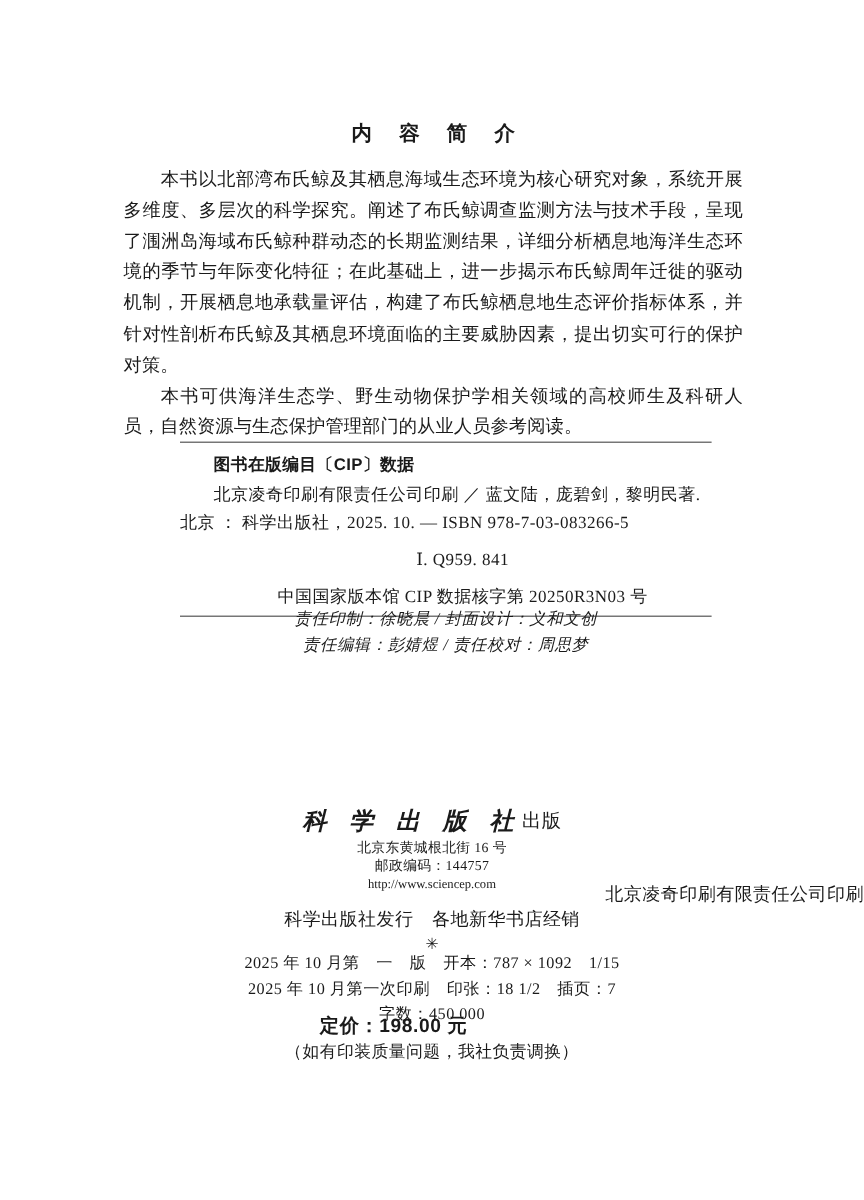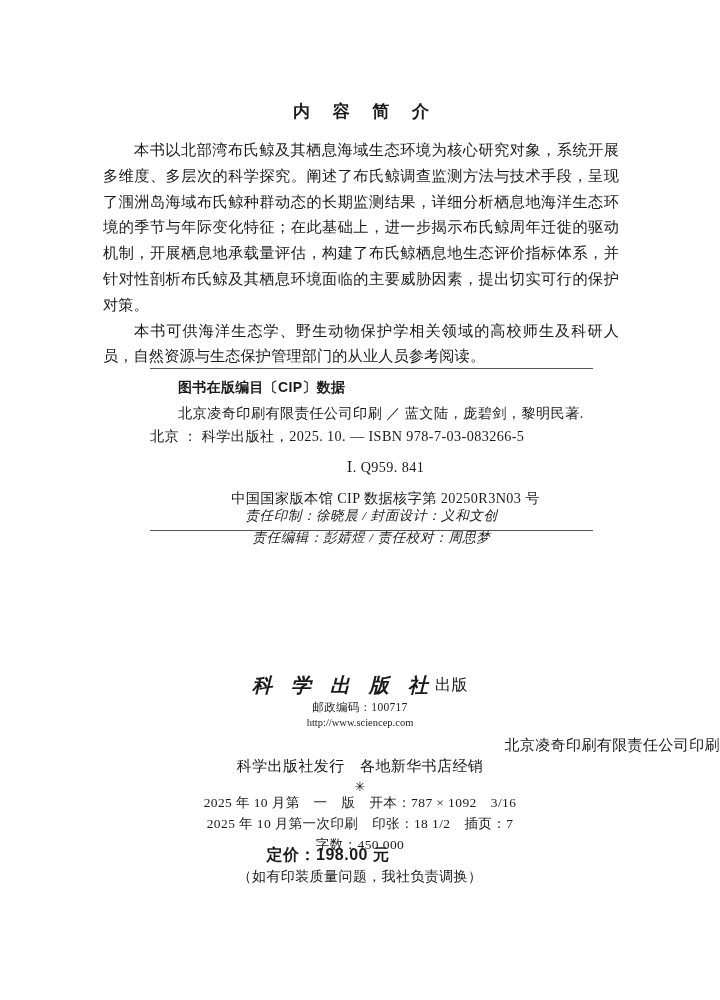--- a/index.html
+++ b/index.html
@@ -51,21 +51,21 @@
   }
 
   
   .cip-box {
     position: absolute;
     left: 150px;
     top: 368px;
     width: 443px;
     border-top: 1.4px solid #555;
     border-bottom: 1.4px solid #555;
-    padding: 10px 0 20px 0;
+    padding: 10px 0 3px 0;
   }
   .cip-heading {
     font-size: 14px;
     font-weight: bold;
     margin: 0 0 5px 0;
     padding-left: 28px;
     font-family: "Liberation Sans", "DejaVu Sans", sans-serif;
     letter-spacing: 0.3px;
   }
   .cip-line {
@@ -227,30 +227,31 @@
 
   <div class="credits">
     <p class="credits-line">责任印制：徐晓晨 / 封面设计：义和文创</p>
     <p class="credits-line">责任编辑：彭婧煜 / 责任校对：周思梦</p>
   </div>
 
   <div class="publisher">
     <div class="pub-logo-row">
       <span class="pub-logo-name">科 学 出 版 社</span><span class="pub-logo-suffix">出版</span>
     </div>
-    <p class="pub-addr">邮政编码：100717</p>
+    <p class="pub-addr">北京东黄城根北街 16 号</p>
+    <p class="pub-addr">邮政编码：144757</p>
     <p class="pub-url">http://www.sciencep.com</p>
   </div>
 
   <div class="printer-line">北京凌奇印刷有限责任公司印刷</div>
   <div class="distrib-line">科学出版社发行　各地新华书店经销</div>
   <div class="star">✳</div>
 
   <div class="spec-block">
-    <p class="spec-line"><span>2025 年 10 月第</span><span class="gap"></span><span>一</span><span class="gap"></span><span>版</span><span class="gap"></span><span>开本：</span><span>787 × 1092</span><span class="gap"></span><span>3/16</span></p>
+    <p class="spec-line"><span>2025 年 10 月第</span><span class="gap"></span><span>一</span><span class="gap"></span><span>版</span><span class="gap"></span><span>开本：</span><span>787 × 1092</span><span class="gap"></span><span>1/15</span></p>
     <p class="spec-line"><span>2025 年 10 月第一次印刷</span><span class="gap"></span><span>印张：</span><span>18 1/2</span><span class="gap"></span><span>插页：</span><span>7</span></p>
     <p class="spec-line">字数：450 000</p>
   </div>
 
   <div class="price">定价：198.00 元</div>
   <div class="exchange">（如有印装质量问题，我社负责调换）</div>
 
 </div>
 
 </body></html>

